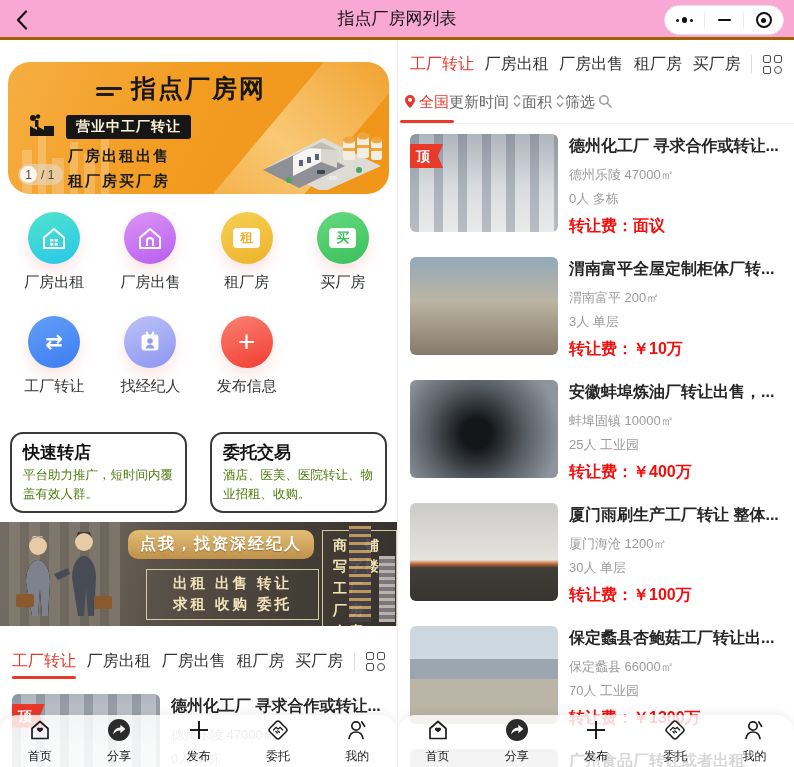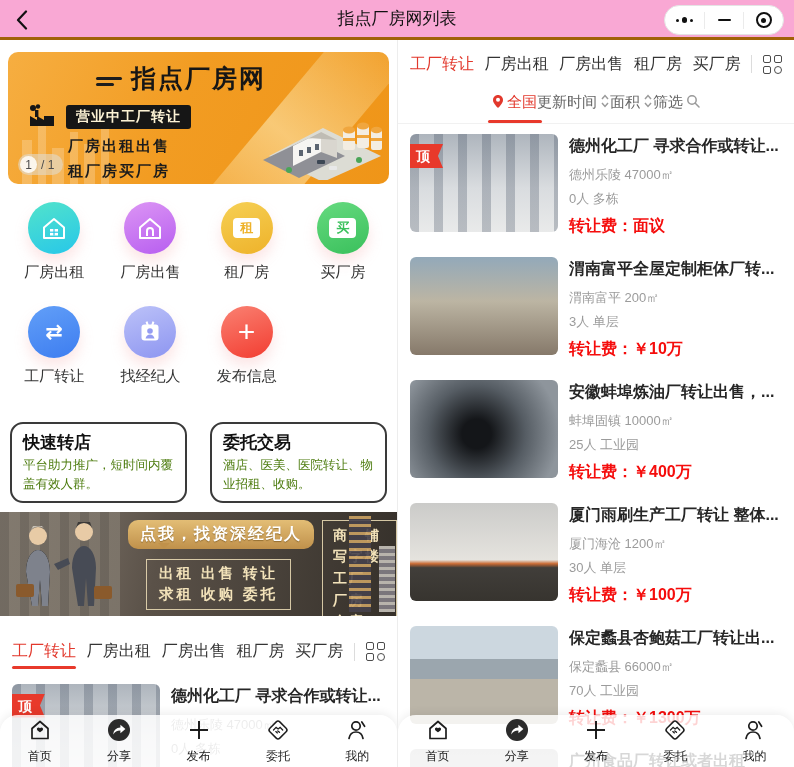--- a/index.html
+++ b/index.html
@@ -20,21 +20,21 @@
   .dot.s{width:3px;height:3px}.dot.b{width:5.5px;height:5.5px}
   .minus{width:13px;height:2.6px;background:#111;border-radius:2px}
   .target{width:16px;height:16px;border:2.6px solid #111;border-radius:50%;display:flex;align-items:center;justify-content:center}
   .target i{width:5px;height:5px;background:#111;border-radius:50%}
 
   .panels{position:relative;display:flex;height:727px}
   .panel{position:relative;width:397px;height:727px;overflow:hidden;background:#fff}
   .panel.right{border-left:1px solid #ededed;width:397px}
 
   
-  .banner{position:relative;margin:12px 8px 0;height:132px;border-radius:10px;overflow:hidden;
+  .banner{position:relative;margin:22px 8px 0;height:132px;border-radius:22px;overflow:hidden;
     background:linear-gradient(115deg,#f6ae41 0%,#f29c22 45%,#ef9518 100%)}
   .beam{position:absolute;right:60px;top:-80px;width:70px;height:340px;transform:rotate(40deg);
     background:linear-gradient(rgba(255,255,255,0),rgba(255,240,190,.55),rgba(255,255,255,0))}
   .skyline{position:absolute;left:0;bottom:0;height:70px;width:240px;opacity:.22;display:flex;align-items:flex-end;gap:6px;padding-left:14px}
   .skyline i{background:#fff;display:block}
   .banner-title{position:relative;text-align:center;font-size:25px;font-weight:800;color:#161616;
     letter-spacing:2px;margin-top:10px}
   .speed{position:absolute;left:88px;top:22px;width:26px}
   .speed i{display:block;height:3px;background:#1d1d1d;margin:3px 0;border-radius:2px}
   .speed i:nth-child(2){width:70%}
@@ -78,21 +78,21 @@
   .ad{position:relative;margin-top:9px;height:104px;overflow:hidden;cursor:pointer;
     background:linear-gradient(100deg,#8d8378 0%,#5a5148 40%,#35302a 100%)}
   .ad::before{content:"";position:absolute;left:0;top:0;bottom:0;width:120px;
     background:repeating-linear-gradient(90deg,#6e675e 0 9px,#80786d 9px 20px);opacity:.85}
   .ad-men{position:absolute;left:10px;bottom:2px}
   .ad-mid{position:absolute;left:128px;top:8px}
   .ad-head{display:inline-block;background:linear-gradient(180deg,#e3bd75,#c0914b);color:#fff;
     font-size:16px;font-weight:700;letter-spacing:2px;padding:4px 12px;border-radius:10px;
     text-shadow:0 1px 1px rgba(80,50,0,.45);position:relative}
   .ad-head::after{content:"";position:absolute;left:30px;bottom:-6px;border:6px solid transparent;border-top-color:#c0914b}
-  .ad-tags{margin:10px 16px 0 18px;border:1px solid rgba(240,224,185,.85);padding:3px 12px;display:inline-block}
+  .ad-tags{margin:10px 16px 0 18px;border:1px solid rgba(240,224,185,.85);padding:3px 26px;display:inline-block}
   .ad-tags div{color:#f3e3ba;font-size:14.5px;font-weight:700;letter-spacing:3px;line-height:1.5}
   .ad-cats{position:absolute;left:322px;top:8px;border:1px solid rgba(240,224,185,.85);padding:4px 10px}
   .ad-cats div{color:#f3e3ba;font-size:14px;font-weight:700;letter-spacing:2px;line-height:1.55}
   .ad-tower{position:absolute;right:26px;top:4px;bottom:4px;width:22px;opacity:.9;
     background:repeating-linear-gradient(#cba263 0 3px,#45414b 3px 8px)}
   .ad-tower2{position:absolute;right:2px;top:34px;bottom:4px;width:16px;opacity:.8;
     background:repeating-linear-gradient(#d8d4cc 0 3px,#8b878f 3px 7px)}
 
   
   .tabsrow{display:flex;align-items:center;justify-content:space-between;padding:0 12px;height:36px}
@@ -100,21 +100,21 @@
   .tab.active{color:#e2382c}
   .tab.active.uline::after{content:"";position:absolute;left:0;right:0;bottom:-7px;height:3px;
     background:#e8392b;border-radius:2px}
   .tab-div{width:1px;height:18px;background:#dcdcdc}
   .gridicon{width:19px;height:19px;display:grid;grid-template-columns:8px 8px;grid-template-rows:8px 8px;gap:3px;cursor:pointer}
   .gridicon i{border:1.6px solid #4c4c4c;border-radius:2px;display:block}
   .gridicon i.round{border-radius:50%}
   .left-tabs{margin-top:18px}
 
   
-  .filters{display:flex;align-items:center;height:42px;padding:0 6px;justify-content:center;
+  .filters{display:flex;align-items:center;height:42px;padding:0 6px;justify-content:flex-start;
     border-bottom:1px solid #f1f1f1}
   .f-item{display:flex;align-items:center;gap:3px;font-size:15px;color:#666;cursor:pointer;position:relative;height:100%}
   .f-item.active{color:#e2382c}
   .f-item.active::after{content:"";position:absolute;left:50%;transform:translateX(-50%);bottom:0;
     width:54px;height:3px;background:#e8392b;border-radius:2px}
 
   
   .list{padding:0}
   .item{display:flex;gap:11px;padding:10px 12px;cursor:pointer}
   .thumb{position:relative;width:148px;height:98px;border-radius:6px;overflow:hidden;flex:none}

